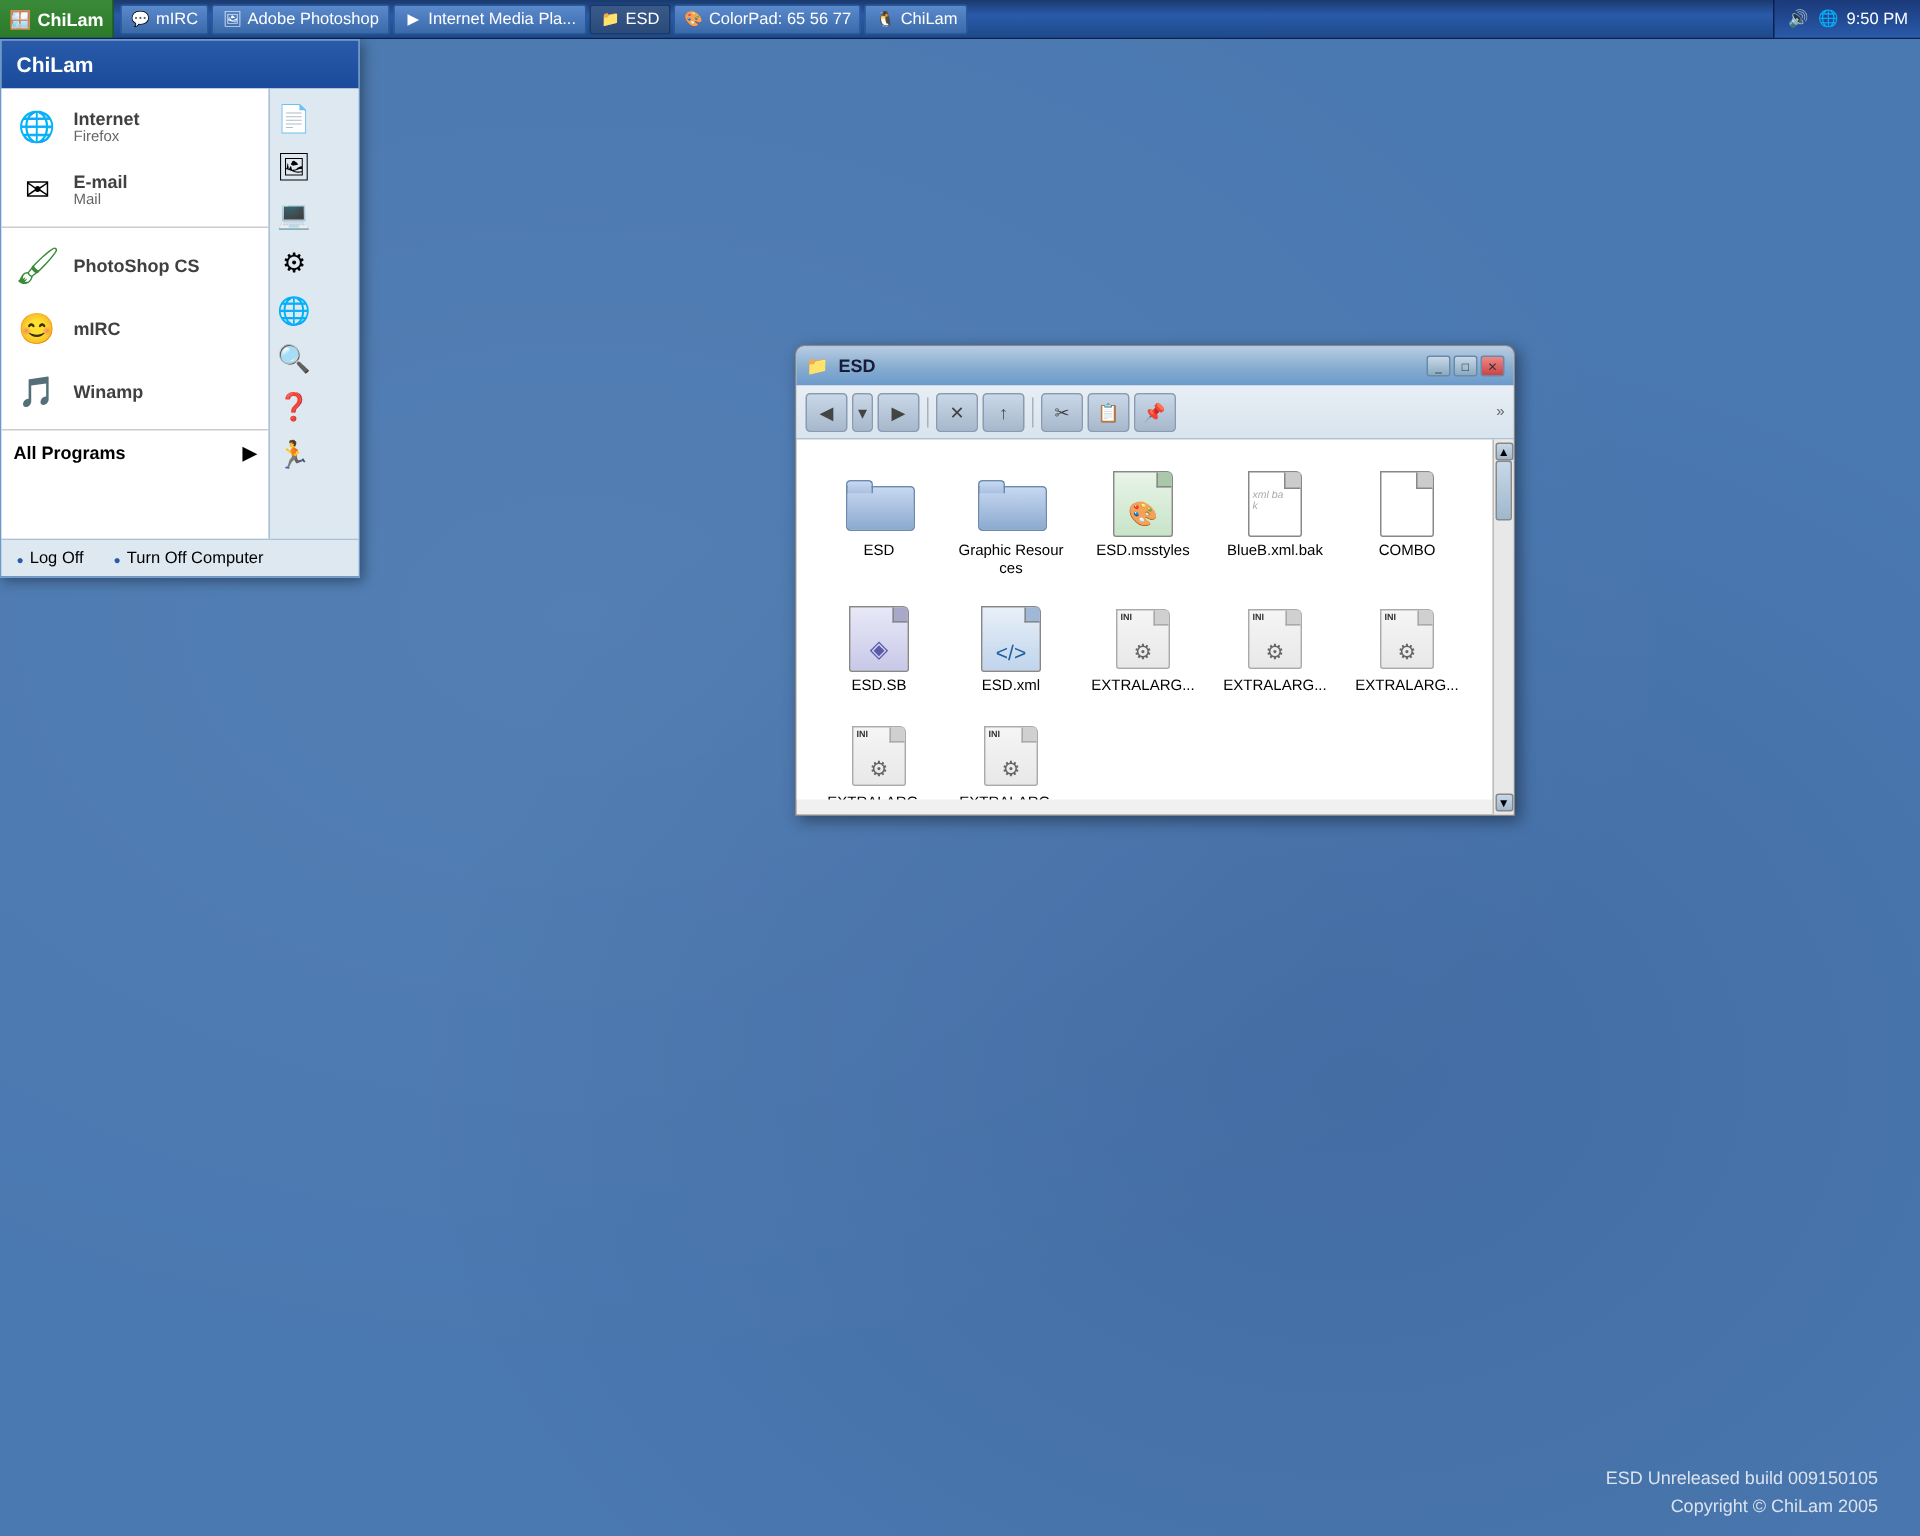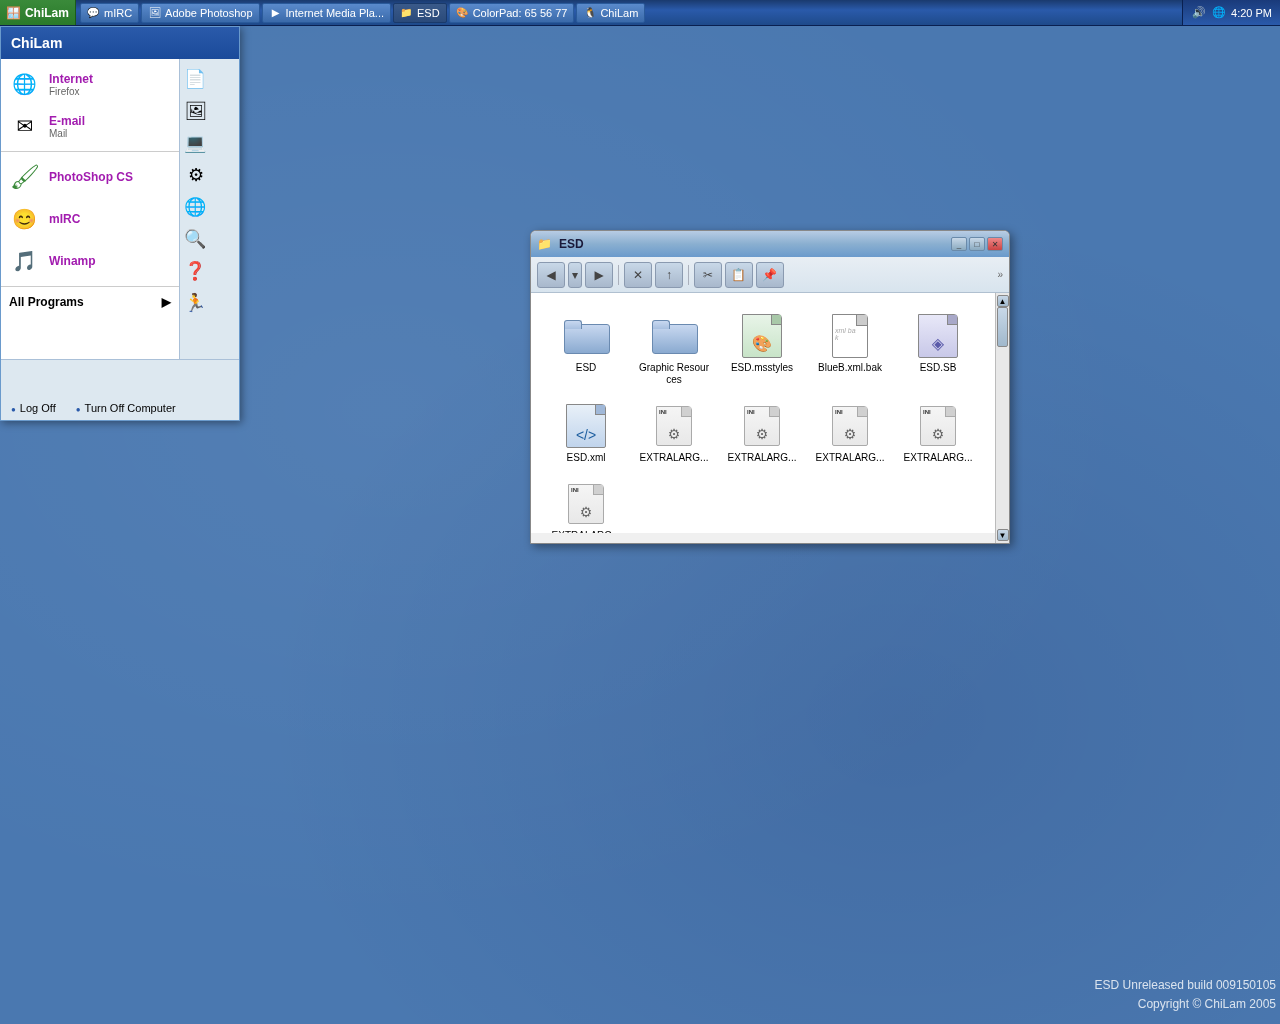--- a/index.html
+++ b/index.html
@@ -161,21 +161,21 @@
     }
 
     .menu-item .item-text {
       display: flex;
       flex-direction: column;
     }
 
     .menu-item .item-name {
       font-size: 12px;
       font-weight: bold;
-      color: #a21caf;
+      color: #404040;
     }
 
     .menu-item .item-sub {
       font-size: 10px;
       color: #666;
     }
 
     .menu-divider {
       height: 1px;
       background: #ccc;
@@ -210,21 +210,20 @@
       gap: 20px;
     }
 
     .footer-btn {
       display: flex;
       align-items: flex-end;
       gap: 4px;
       font-size: 11px;
       cursor: pointer;
       color: #000;
-      margin-top: 36px;
     }
 
     .footer-btn::before {
       content: '●';
       color: #2a5aaa;
       font-size: 8px;
     }
 
     
     .window {
@@ -409,21 +408,21 @@
     .esd-window {
       top: 230px;
       left: 530px;
       width: 480px;
     }
 
     
     .desktop-copyright {
       position: absolute;
       bottom: 10px;
-      right: 4px;
+      right: 28px;
       text-align: right;
       color: rgba(255,255,255,0.8);
       font-size: 12px;
       line-height: 1.6;
     }
 
     
     .tray-icon {
       width: 16px;
       height: 16px;
@@ -521,21 +520,21 @@
       <span>ColorPad: 65 56 77</span>
     </div>
     <div class="taskbar-task">
       <span class="task-icon">🐧</span>
       <span>ChiLam</span>
     </div>
   </div>
   <div class="taskbar-tray">
     <span class="tray-icon">🔊</span>
     <span class="tray-icon">🌐</span>
-    <span class="tray-time">4:20 PM</span>
+    <span class="tray-time">9:50 PM</span>
   </div>
 </div>
 
 <div class="start-menu">
   <div class="start-menu-header">
     <span>ChiLam</span>
   </div>
   <div class="start-menu-body">
     <div class="start-menu-left">
       <div class="menu-item">
@@ -656,20 +655,26 @@
           <div class="file-item">
             <div class="file-icon">
               <div class="doc-icon" style="width:36px;height:44px;">
                 <span style="position:absolute;top:12px;left:2px;font-size:7px;color:#aaa;font-style:italic;width:24px;overflow:hidden;word-break:break-all;">xml bak</span>
               </div>
             </div>
             <span class="file-name">BlueB.xml.bak</span>
           </div>
 
 
+          <div class="file-item">
+            <div class="file-icon">
+              <div class="doc-icon" style="width:36px;height:44px;"></div>
+            </div>
+            <span class="file-name">COMBO</span>
+          </div>
 
 
           <div class="file-item">
             <div class="file-icon">
               <div style="width:40px;height:44px;background:linear-gradient(180deg,#e8e8f8 0%,#c8c8e8 100%);border:1px solid #888;position:relative;border-radius:0 4px 2px 2px;">
                 <div style="position:absolute;top:0;right:0;width:10px;height:10px;background:#a8a8c8;border-left:1px solid #888;border-bottom:1px solid #888;"></div>
                 <div style="position:absolute;bottom:4px;left:50%;transform:translateX(-50%);font-size:16px;color:#5a5aaa;">◈</div>
               </div>
             </div>
             <span class="file-name">ESD.SB</span>

